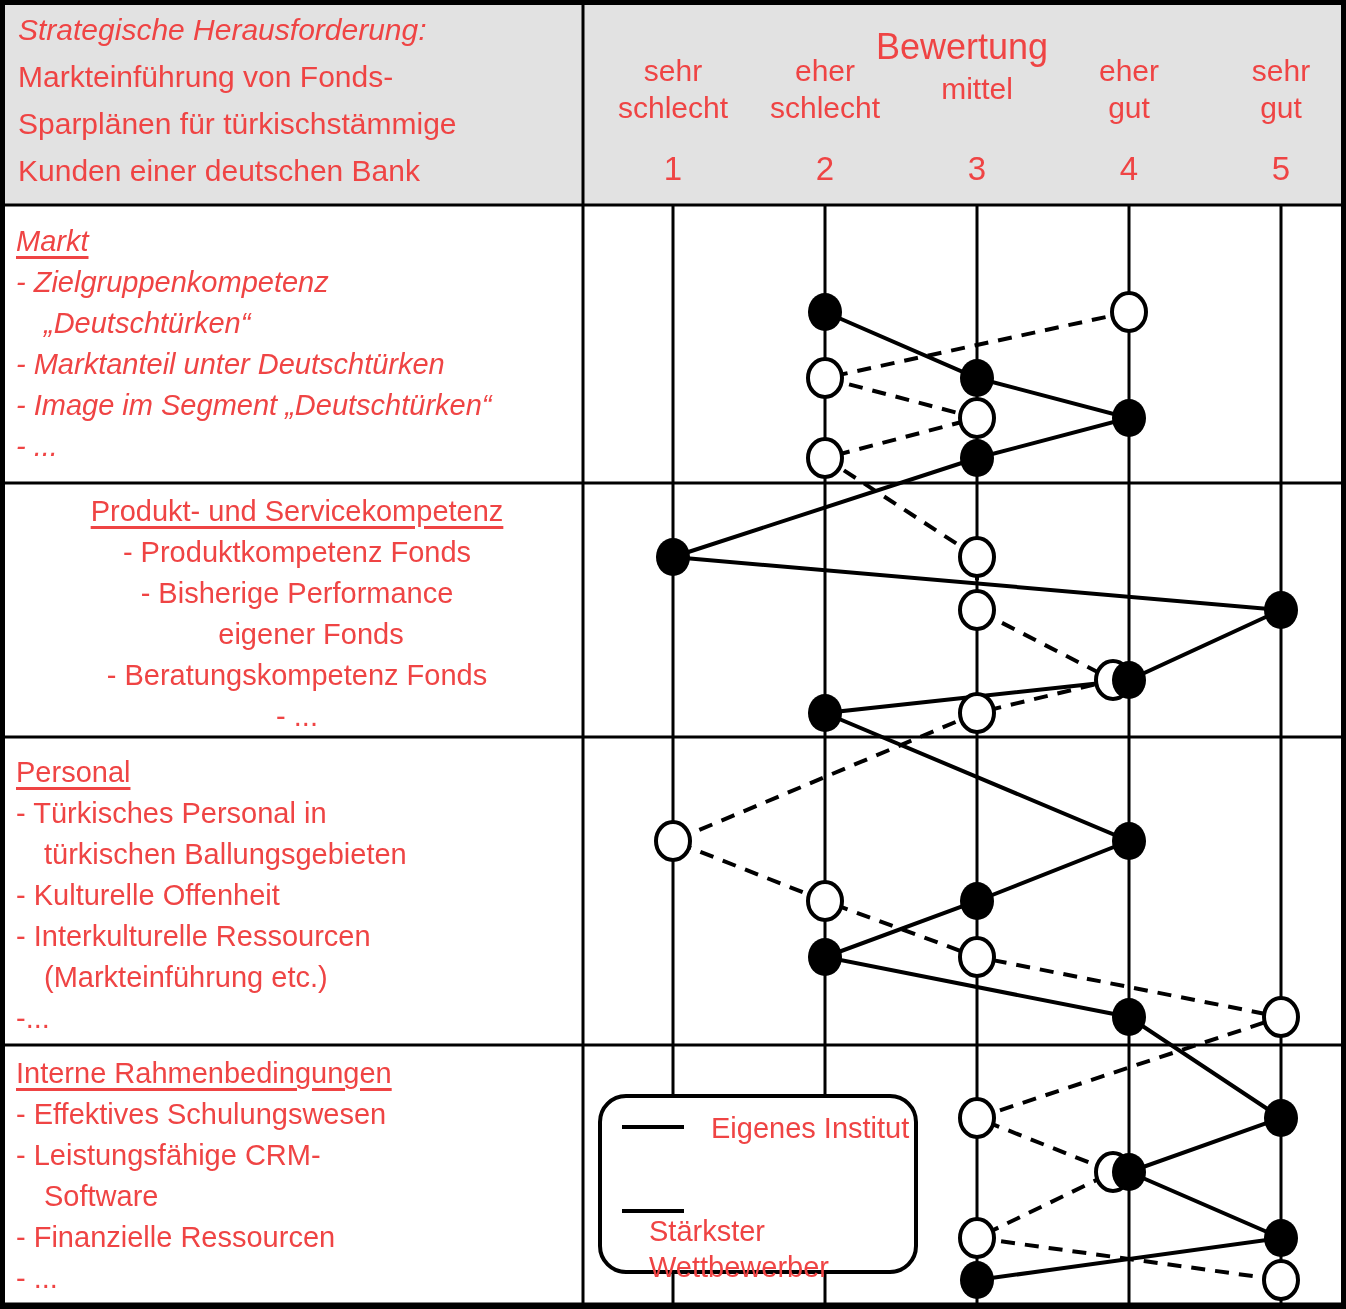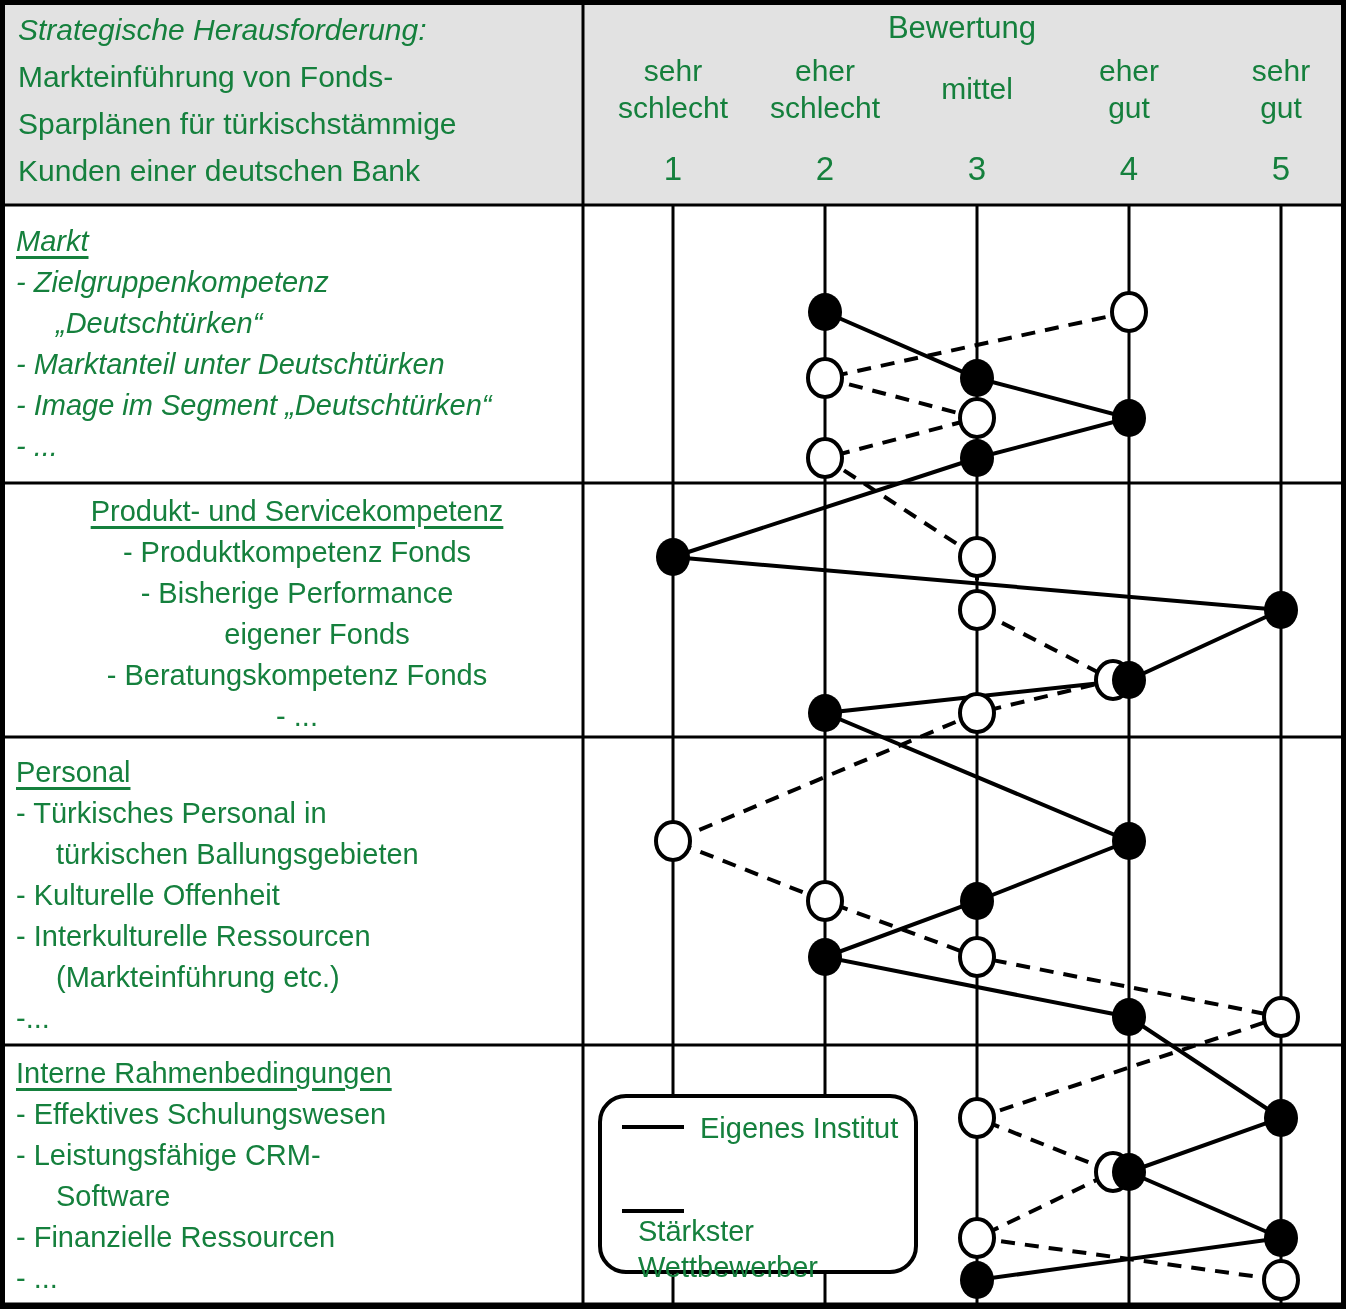--- a/index.html
+++ b/index.html
@@ -1,37 +1,37 @@
 <!DOCTYPE html>
 <html><head>
 <meta charset="utf-8">
 <style>
   html,body{margin:0;padding:0;background:#fff;}
   .page{position:relative;width:1346px;height:1309px;background:#ffffff;overflow:hidden;
-        font-family:"Liberation Sans",sans-serif;color:#15803d;}
+        font-family:"Liberation Sans",sans-serif;color:#ef4444;}
   .hdr-bg{position:absolute;left:0;top:0;width:1346px;height:205px;background:#e2e2e2;}
   .hdr-left{position:absolute;left:18px;top:6px;width:560px;font-size:30px;line-height:47px;z-index:1;}
   .it{font-style:italic;}
-  .axis-title{position:absolute;left:583px;top:10px;width:758px;text-align:center;font-size:31px;z-index:1;}
+  .axis-title{position:absolute;left:583px;top:26px;width:758px;text-align:center;font-size:36px;z-index:1;}
   .scale-col{position:absolute;top:52px;width:180px;text-align:center;font-size:30px;line-height:37px;z-index:1;}
   .scale-col.single{top:70px;}
   .scale-num{position:absolute;top:150px;width:180px;text-align:center;font-size:33px;z-index:1;}
   .sec{position:absolute;left:0;width:578px;font-size:29px;line-height:41px;z-index:1;}
   .sec .head{padding-left:16px;}
   .sec .head span{text-decoration:underline;text-underline-offset:5px;text-decoration-thickness:3px;}
   .sec .ln{padding-left:16px;}
-  .sec .ln.ind{padding-left:56px;}
+  .sec .ln.ind{padding-left:44px;}
   #chart-svg{position:absolute;left:0;top:0;z-index:2;pointer-events:none;}
   .legend{position:absolute;left:598px;top:1094px;width:312px;height:172px;background:#fff;
           border:4px solid #000;border-radius:28px;z-index:3;}
   .lrow{position:absolute;left:20px;display:flex;}
   .lrow.r1{top:12px;}
   .lrow.r2{top:96px;flex-direction:column;}
   .lswatch{width:62px;height:4px;background:#000;margin-top:15px;flex:0 0 auto;}
-  .llabel{margin-left:16px;font-size:29px;line-height:36px;width:205px;}
+  .llabel{margin-left:27px;font-size:29px;line-height:36px;width:205px;}
 </style>
 </head>
 <body>
 
 <div class="page">
   <div class="hdr-bg"></div>
 
   <div class="hdr-left">
     <div class="it">Strategische Herausforderung:</div>
     <div>Markteinführung von Fonds-</div>

